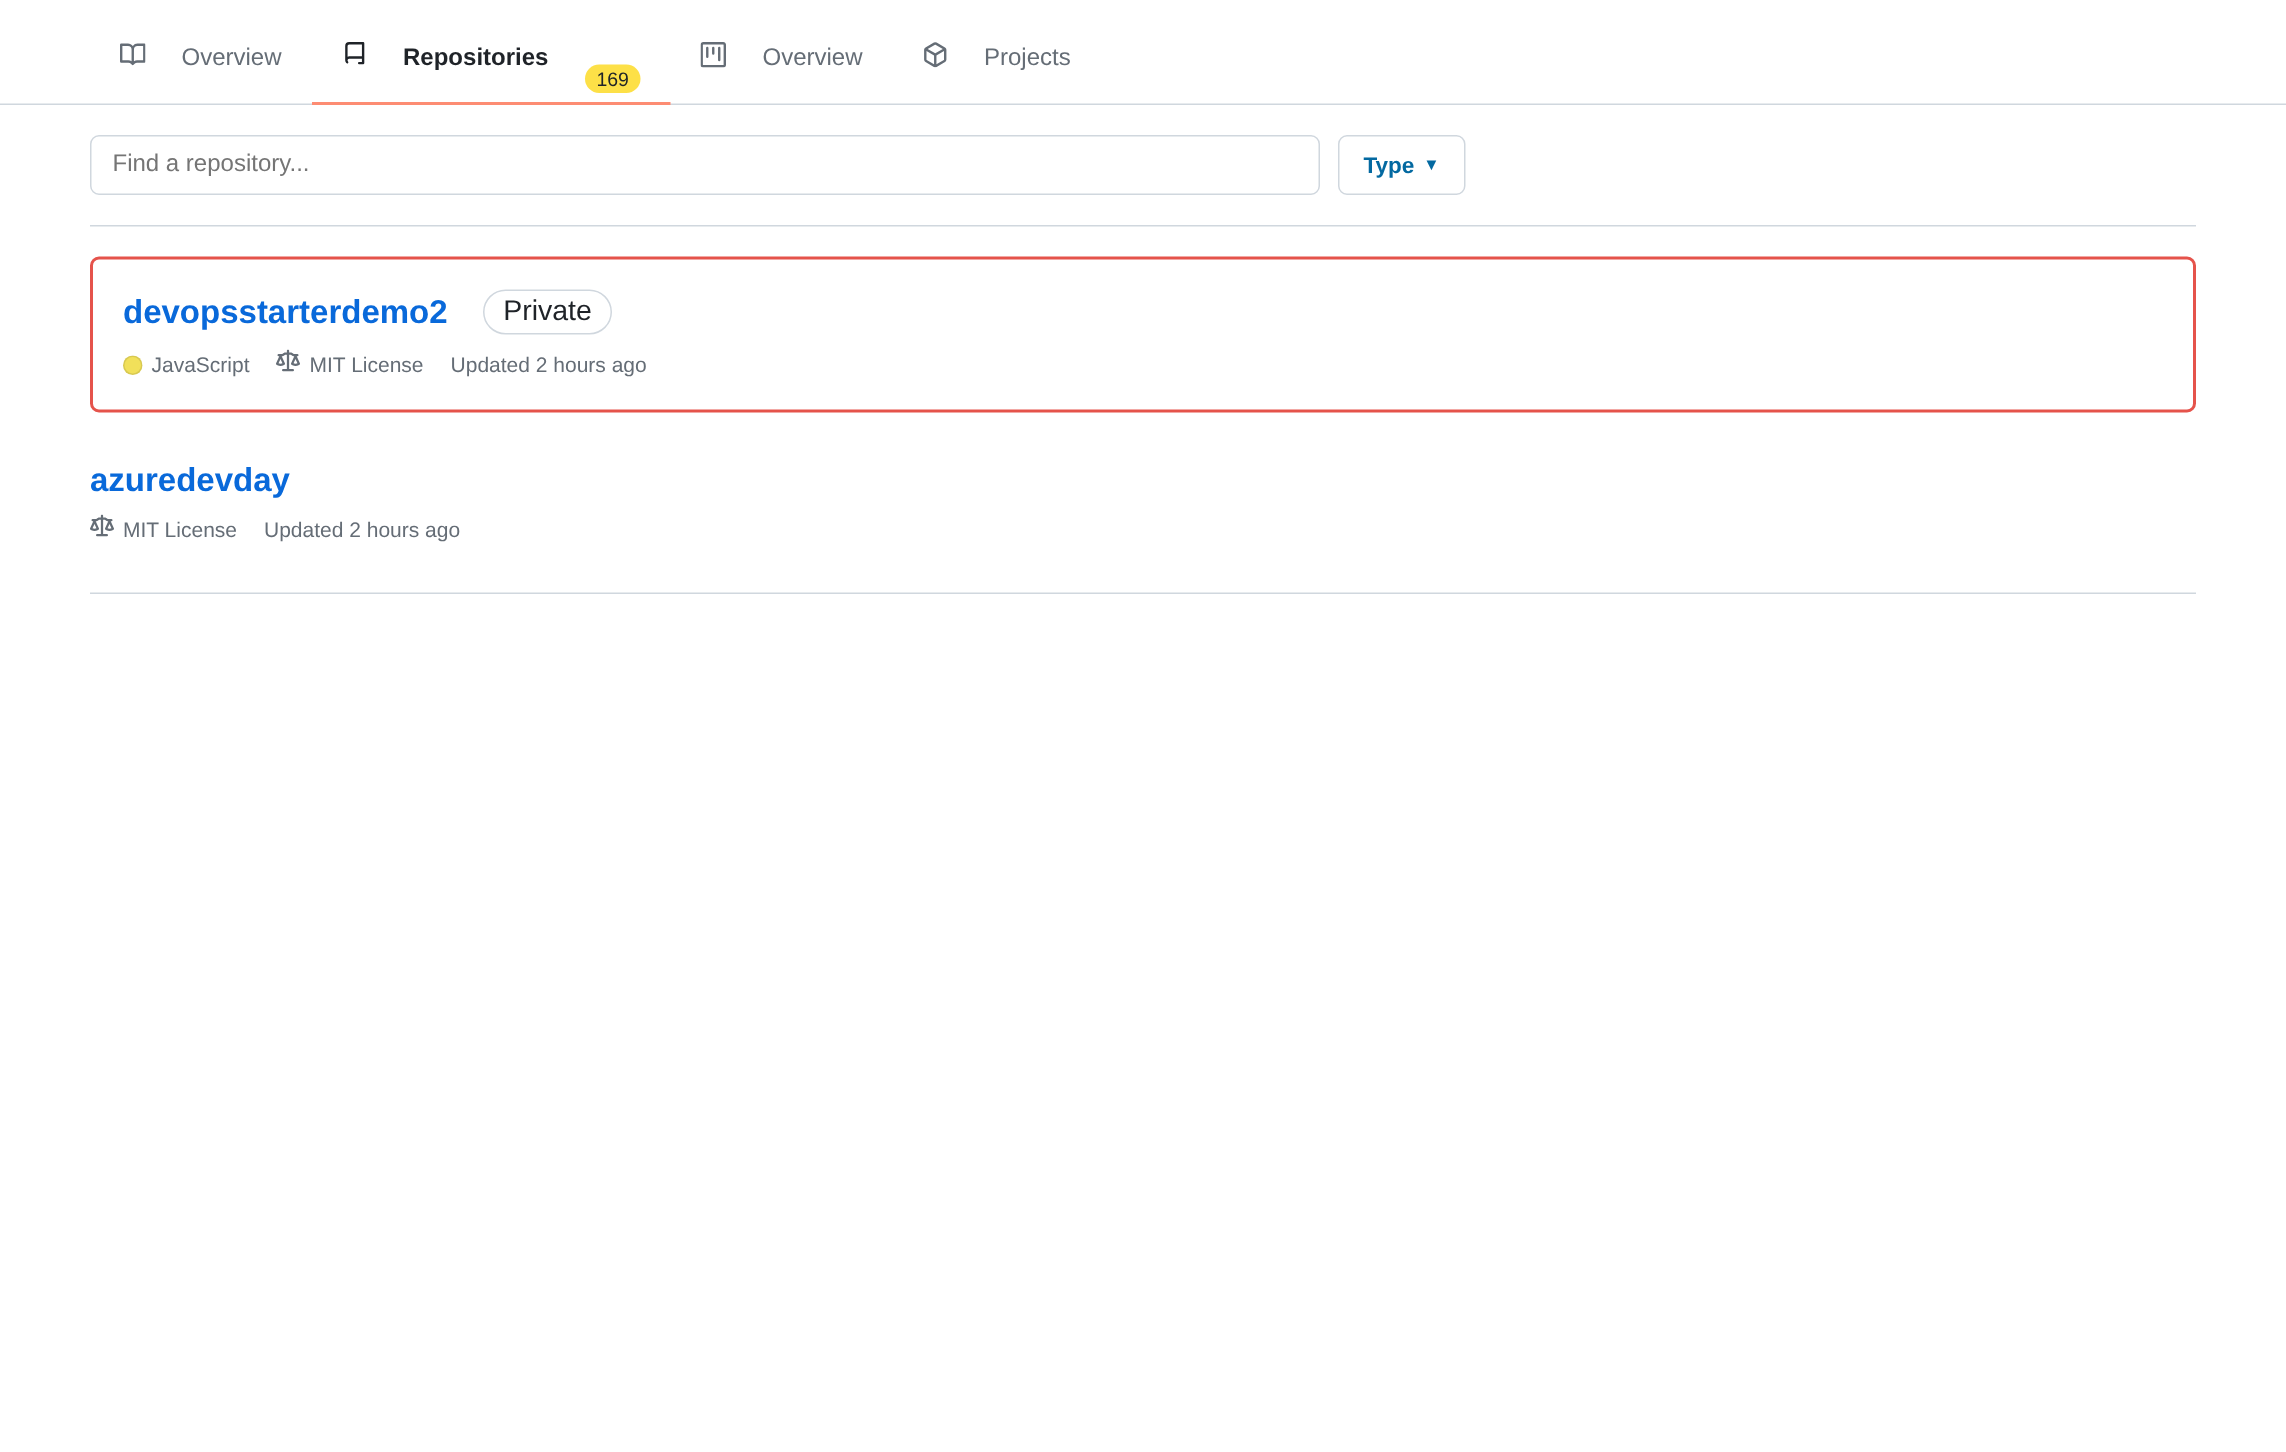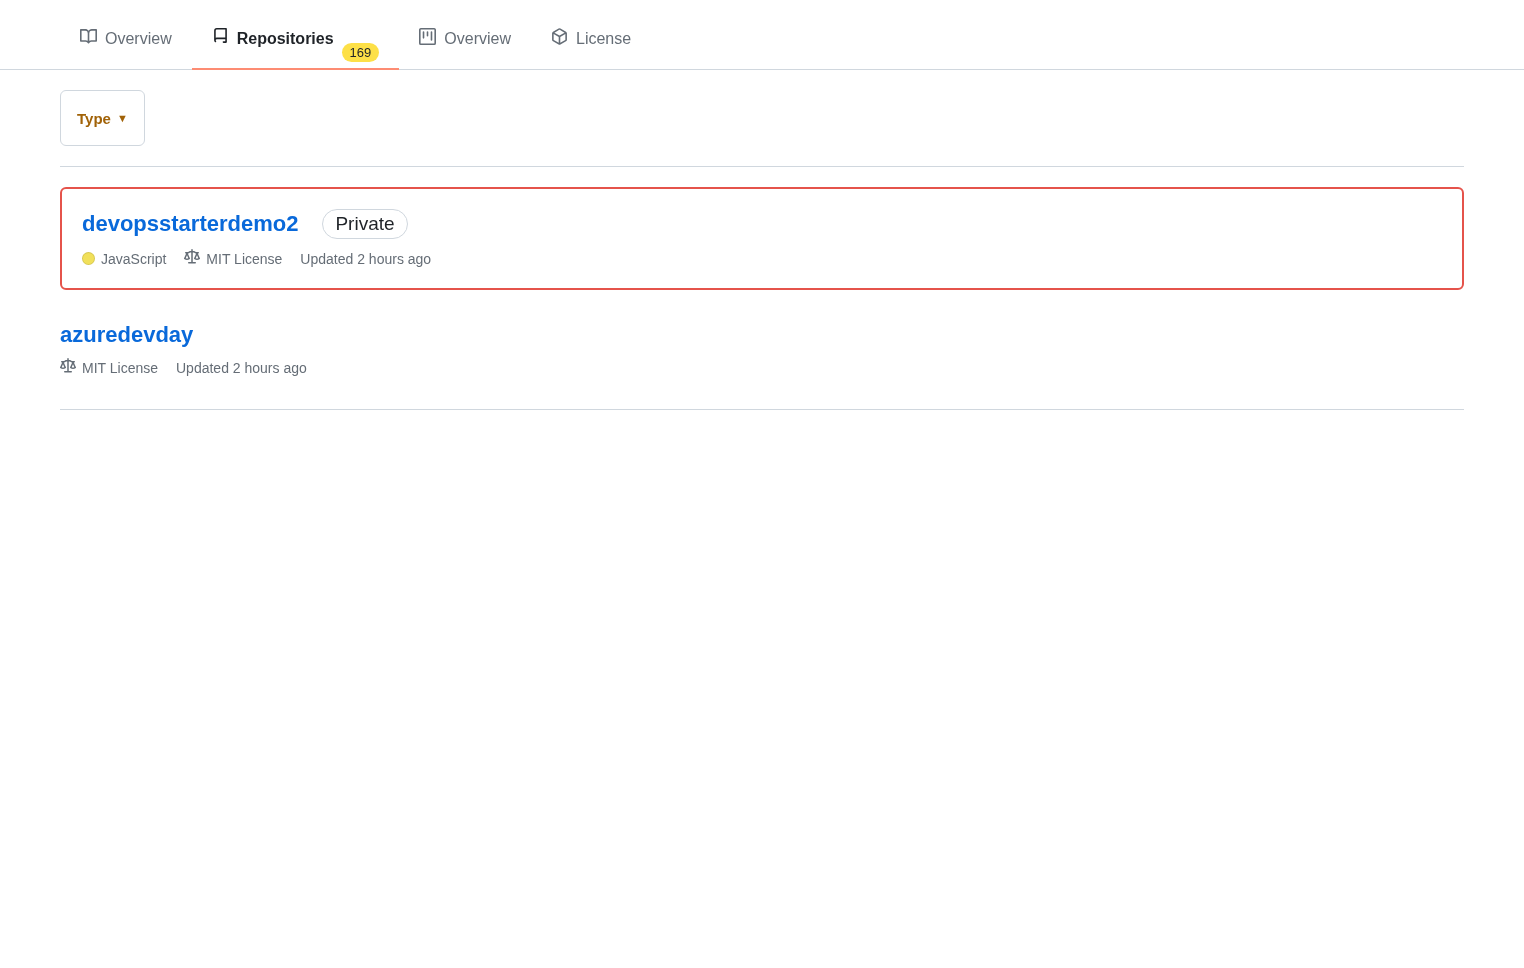--- a/index.html
+++ b/index.html
@@ -27,21 +27,21 @@
       display: flex;
       align-items: center;
       padding: 0 60px;
       border-bottom: 1px solid #d0d7de;
       gap: 0;
     }
 
     .tab-item {
       display: flex;
       align-items: center;
-      gap: 8px;
+      gap: 24px;
       padding: 16px 20px 6px;
       font-size: 16px;
       color: #656d76;
       cursor: pointer;
       border-bottom: 2px solid transparent;
       margin-bottom: -1px;
       white-space: nowrap;
     }
 
     .tab-item.active {
@@ -84,28 +84,28 @@
       border: 1px solid #d0d7de;
       border-radius: 6px;
       padding: 0 14px;
       font-size: 16px;
       color: #656d76;
       outline: none;
       background: #fff;
     }
 
     .type-button {
-      height: 56px;
+      height: 40px;
       padding: 0 16px;
       border: 1px solid #d0d7de;
       border-radius: 6px;
       background: #fff;
       font-size: 15px;
       font-weight: 600;
-      color: #a16207;
+      color: #0369a1;
       cursor: pointer;
       display: flex;
       align-items: center;
       gap: 6px;
     }
 
     
     .divider {
       height: 1px;
       background: #d0d7de;
@@ -233,25 +233,26 @@
       <span>Overview</span>
     </div>
 
     <div class="tab-item">
       <span class="tab-icon">
         
         <svg width="17" height="17" viewBox="0 0 16 16" fill="currentColor">
           <path d="m8.878.392 5.25 3.045c.54.314.872.89.872 1.514v6.098a1.75 1.75 0 0 1-.872 1.514l-5.25 3.045a1.75 1.75 0 0 1-1.756 0l-5.25-3.045A1.75 1.75 0 0 1 1 11.049V4.951c0-.624.332-1.201.872-1.514L7.122.392a1.75 1.75 0 0 1 1.756 0ZM7.875 1.69l-4.63 2.685L8 7.133l4.755-2.758-4.63-2.685a.248.248 0 0 0-.25 0ZM2.5 5.677v5.372c0 .09.047.171.125.216l4.625 2.683V8.432Zm6.25 8.271 4.625-2.683a.25.25 0 0 0 .125-.216V5.677L8.75 8.432Z"></path>
         </svg>
       </span>
-      <span>License</span>
+      <span>Projects</span>
     </div>
   </nav>
 
   <div class="filter-row">
+    <input class="search-input" type="text" placeholder="Find a repository..." style="">
     <button class="type-button">
       <span>Type</span>
       <span style="font-size:11px;">▼</span>
     </button>
   </div>
 
   <div class="divider"></div>
 
   <div class="repo-list">
 

